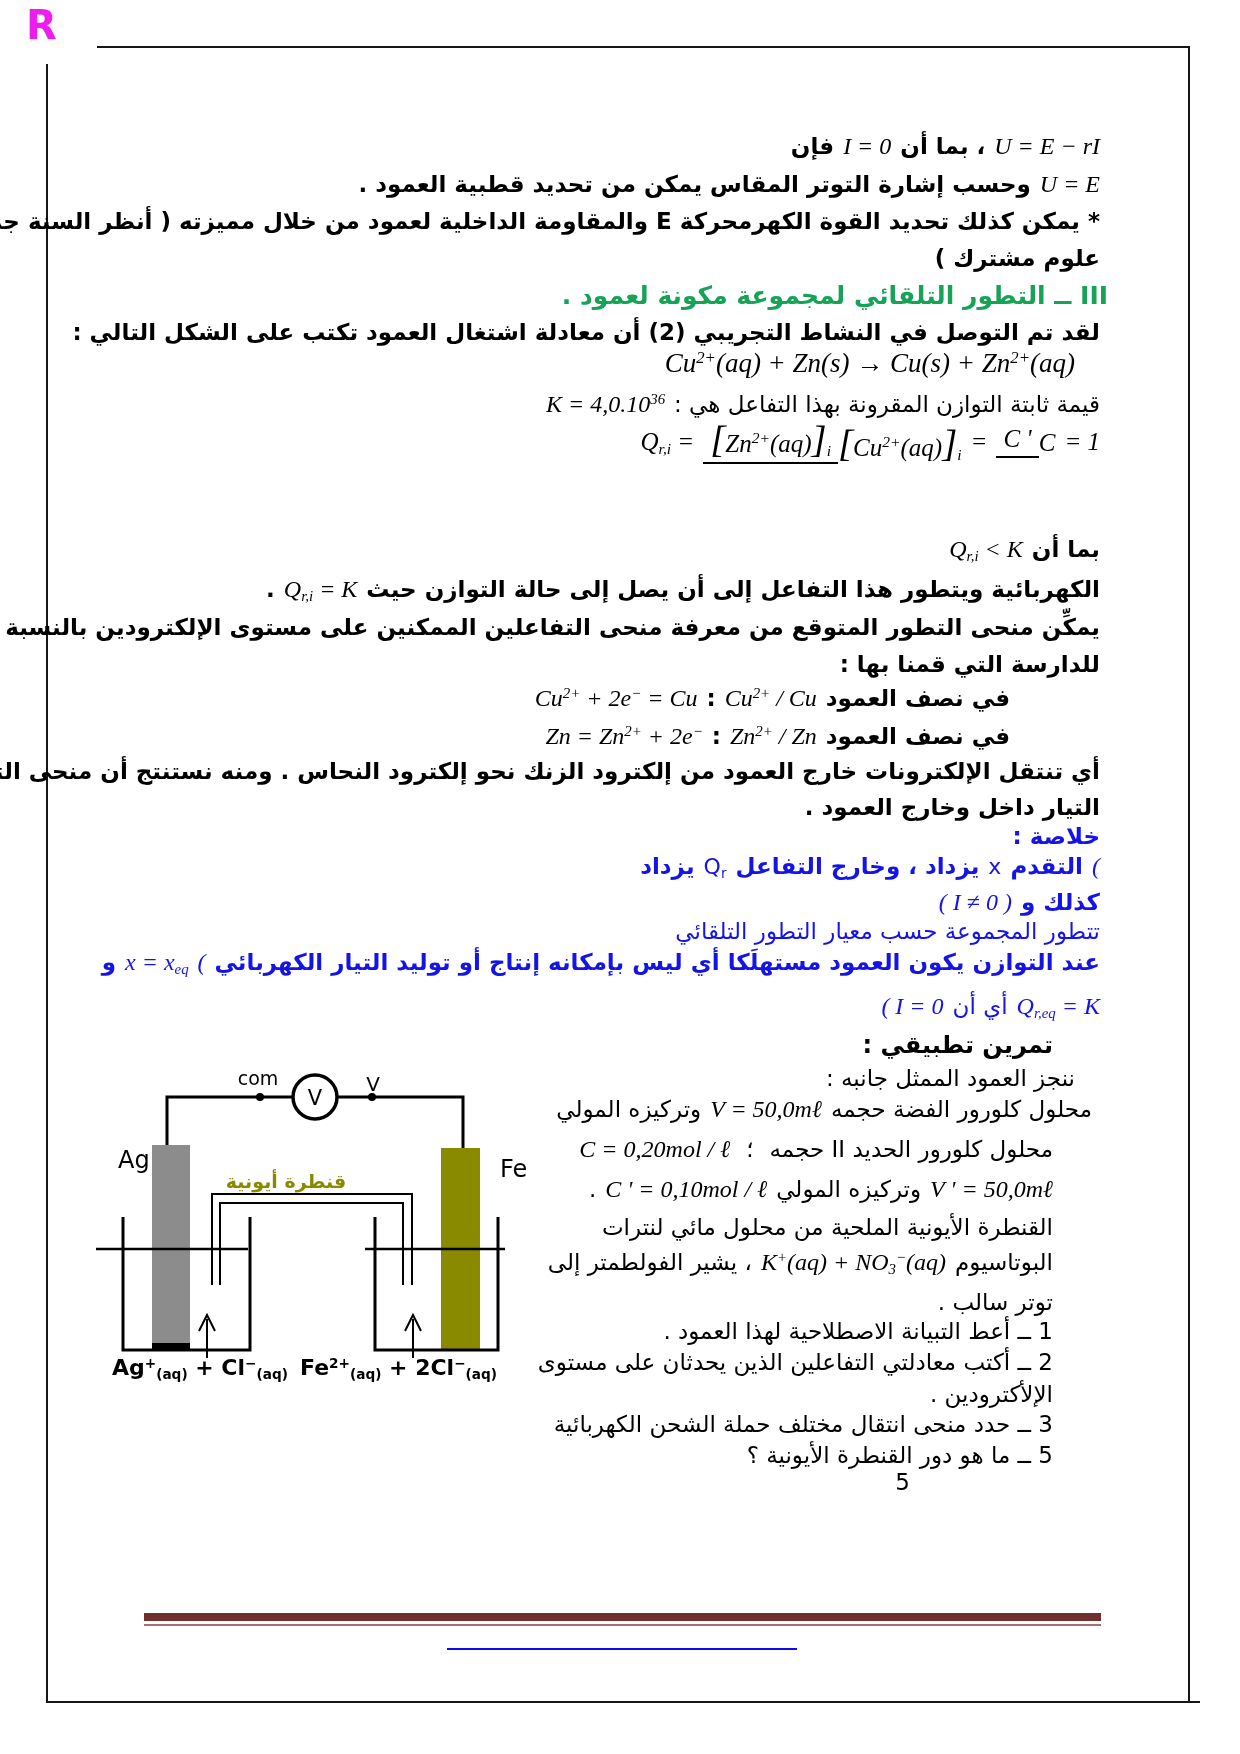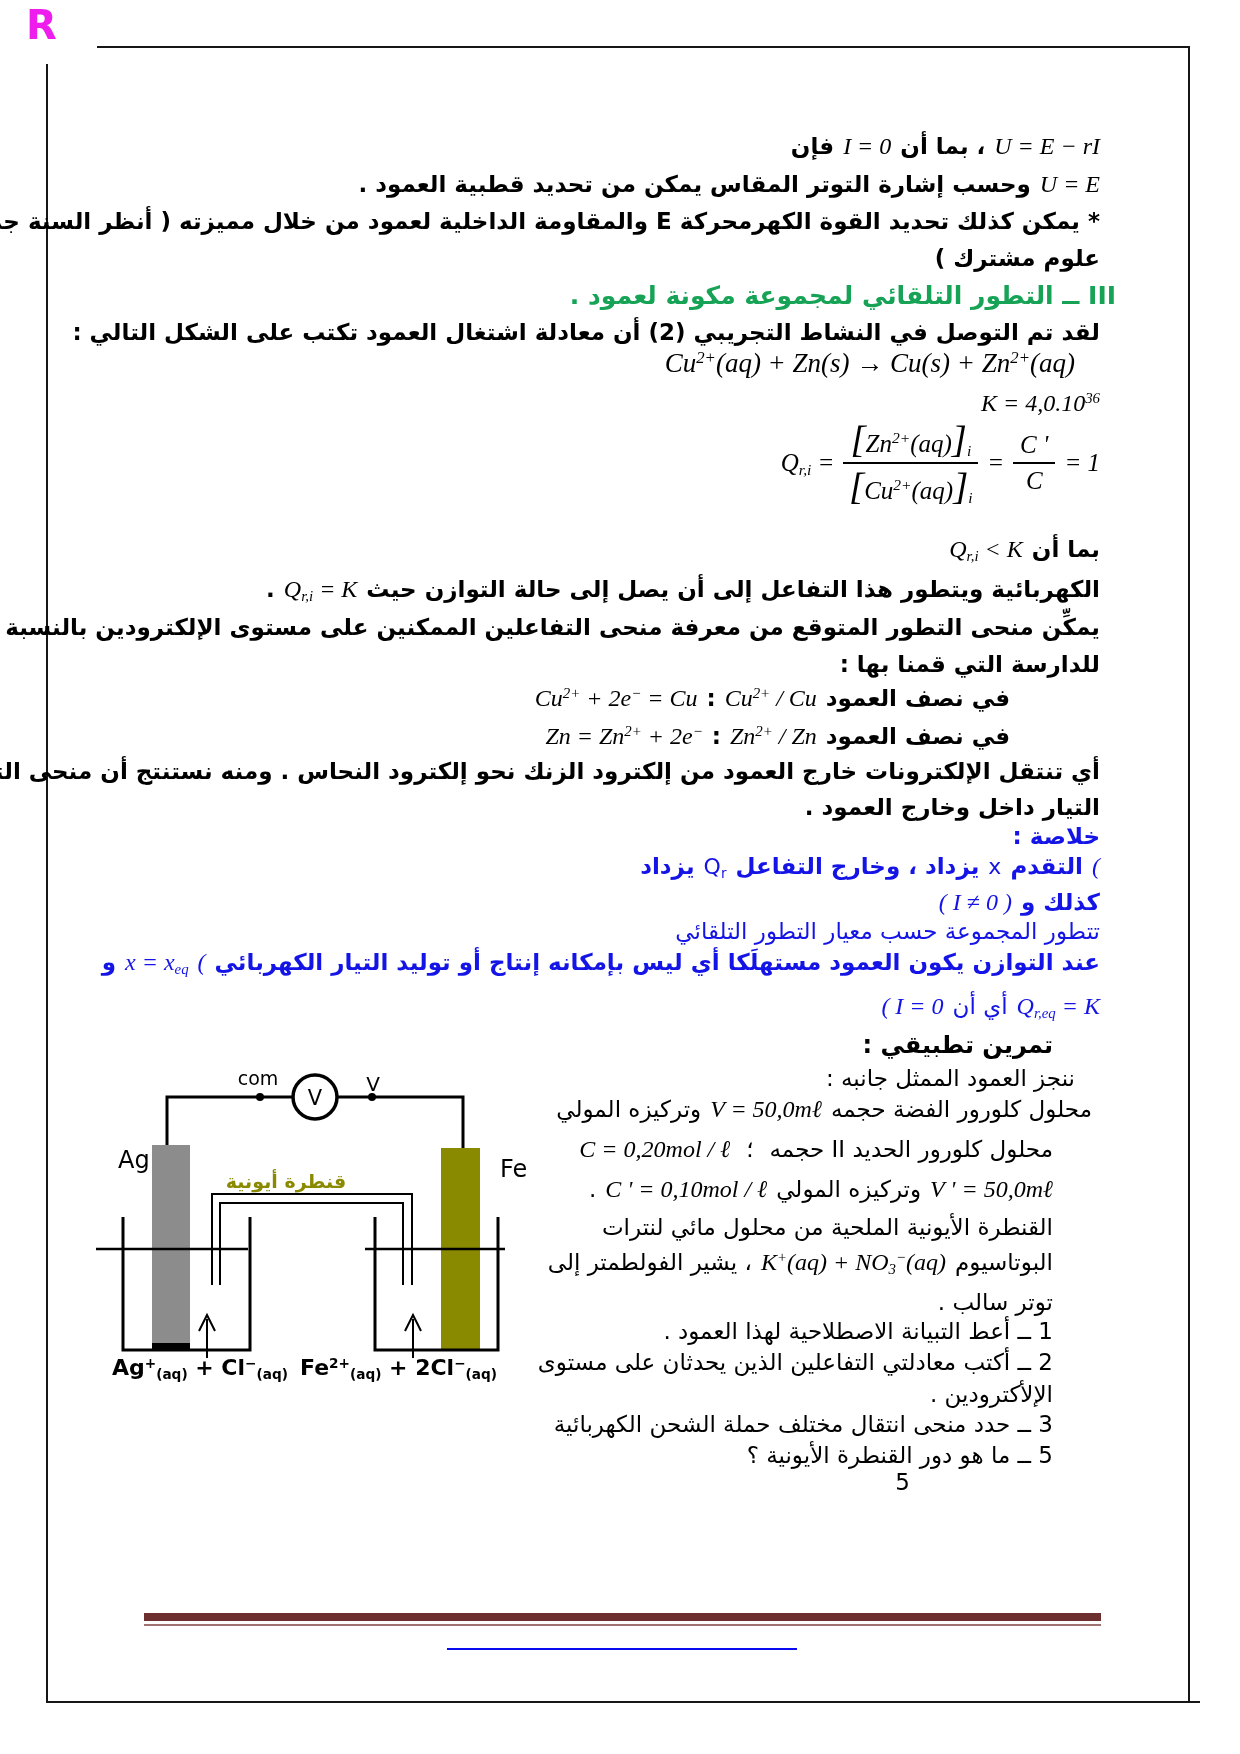--- a/index.html
+++ b/index.html
@@ -27,21 +27,21 @@
   .line.blue .it-m,.line.blue .it-sans{color:var(--blue);}
   .line.bighead .it-ar{font-weight:bold;font-size:24px;}
   .line.formula .it-m{font-size:27px;}
   sup{font-size:62%;position:relative;top:-0.55em;vertical-align:baseline;}
   sub{font-size:62%;position:relative;top:0.28em;vertical-align:baseline;}
   big{font-size:155%;line-height:1;font-weight:normal;}
   
   .qblock{position:absolute;top:420px;right:140px;display:flex;align-items:center;gap:14px;direction:ltr;}
   .qblock .cap{font-size:23px;direction:rtl;unicode-bidi:isolate;}
   .qmath{display:inline-flex;align-items:center;gap:9px;font:italic 25px "Liberation Serif","DejaVu Serif",serif;}
-  .frac{display:inline-flex;flex-direction:column;align-items:center;}
+  .frac{display:inline-flex;flex-direction:row;align-items:center;}
   .frac .num{border-bottom:2px solid #000;padding:0 7px 3px;}
   .frac .den{padding-top:3px;}
   
   .diagram{position:absolute;left:88px;top:1055px;width:496px;height:345px;}
   .sol-label{position:absolute;top:300px;font-family:"DejaVu Sans",sans-serif;font-weight:bold;
              font-size:22px;direction:ltr;white-space:nowrap;}
   .wire{stroke:#000;stroke-width:3;fill:none;}
   .thin{stroke:#000;stroke-width:2;fill:none;}
   .beaker{stroke:#000;stroke-width:3;fill:none;}
   svg text{font-family:"DejaVu Sans",sans-serif;fill:#000;}
@@ -70,31 +70,32 @@
       <div class="line b" style="top: 170px; right: 140px;">
         <span class="it-ar" dir="rtl">وحسب إشارة التوتر المقاس يمكن من تحديد قطبية العمود .</span>
         <span class="it-m" dir="ltr">U = E</span>
       </div>
       <div class="line b" style="top: 207px; right: 140px;">
         <span class="it-ar" dir="rtl">* يمكن كذلك تحديد القوة الكهرمحركة E والمقاومة الداخلية لعمود من خلال مميزته ( أنظر السنة جدع</span>
       </div>
       <div class="line b" style="top: 244px; right: 140px;">
         <span class="it-ar" dir="rtl">علوم مشترك )</span>
       </div>
-      <div class="line green" style="top: 280px; right: 124px; text-align: right;">
+      <div class="line green" style="top: 280px; right: 132px; text-align: right;">
         <span class="it-ar" dir="rtl">III ــ التطور التلقائي لمجموعة مكونة لعمود .</span>
       </div>
       <div class="line b" style="top: 318px; right: 140px;">
         <span class="it-ar" dir="rtl">لقد تم التوصل في النشاط التجريبي (2) أن معادلة اشتغال العمود تكتب على الشكل التالي :</span>
       </div>
       <div class="line formula" style="top: 348px; right: 165px;">
         <span class="it-m" dir="ltr"><span>Cu</span><sup>2+</sup><span>(aq) + Zn(s) → Cu(s) + Zn</span><sup>2+</sup><span>(aq)</span></span>
       </div>
       <div class="line" style="top: 390px; right: 140px;">
         <span class="it-m" dir="ltr"><span>K = 4,0.10</span><sup>36</sup></span>
+        <span class="it-ar" dir="rtl">قيمة ثابتة التوازن المقرونة بهذا التفاعل هي :</span>
       </div>
       <div class="line b" style="top: 535px; right: 140px; justify-content: space-between;">
         <span class="it-m" dir="ltr"><span>Q</span><sub>r,i</sub><span> &lt; K</span></span>
         <span class="it-ar" dir="rtl">بما أن</span>
       </div>
       <div class="line b" style="top: 575px; right: 140px;">
         <span class="it-ar" dir="rtl">.</span>
         <span class="it-m" dir="ltr"><span>Q</span><sub>r,i</sub><span> = K</span></span>
         <span class="it-ar" dir="rtl">الكهربائية ويتطور هذا التفاعل إلى أن يصل إلى حالة التوازن حيث</span>
       </div>

